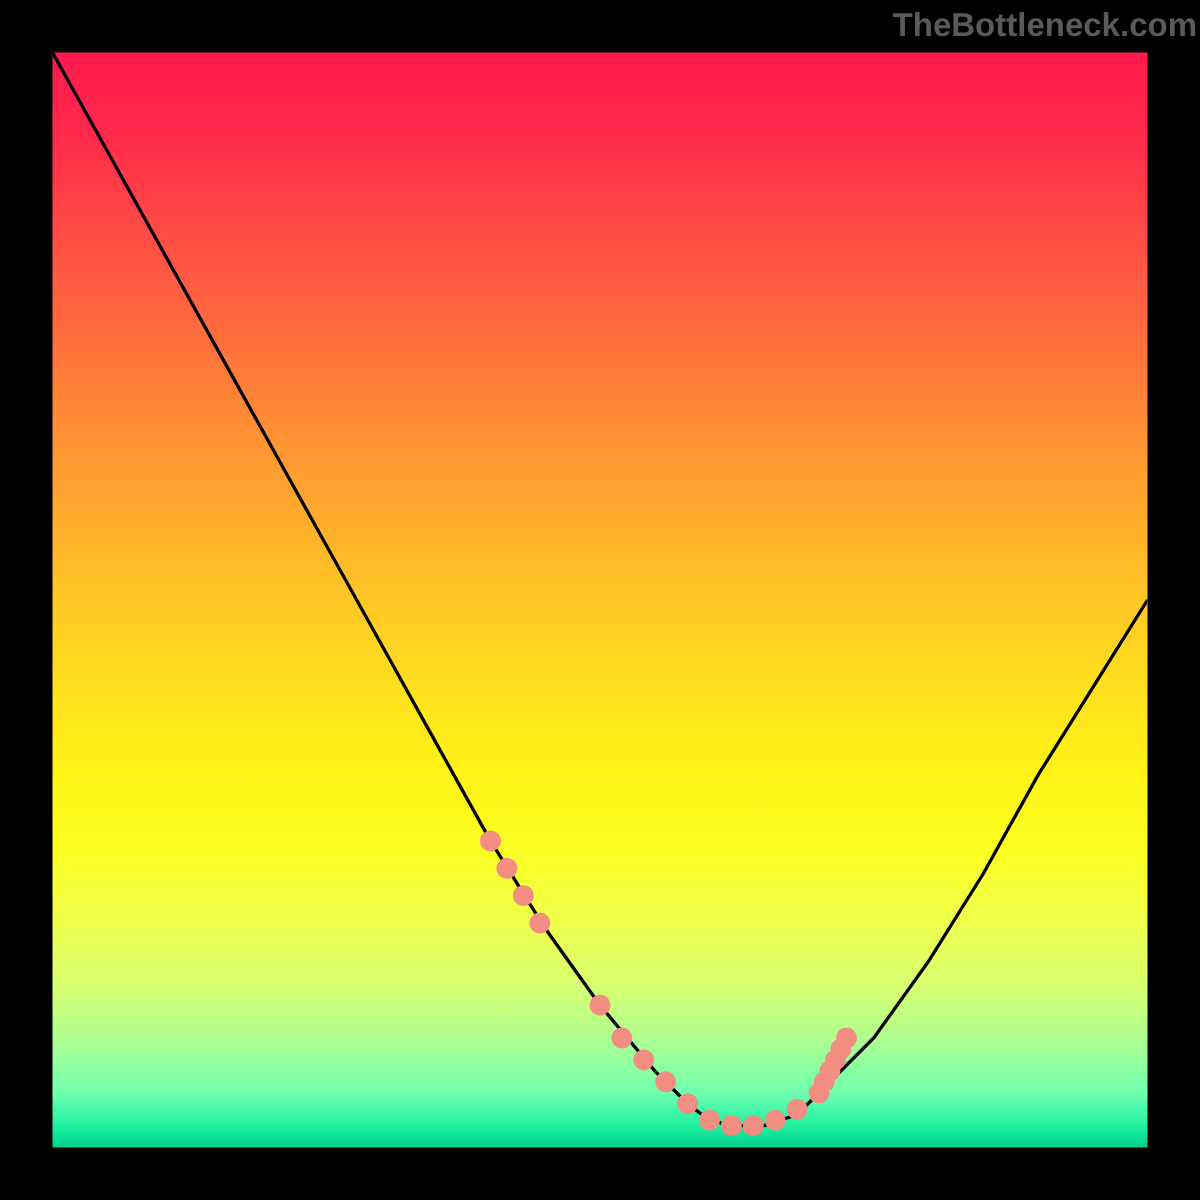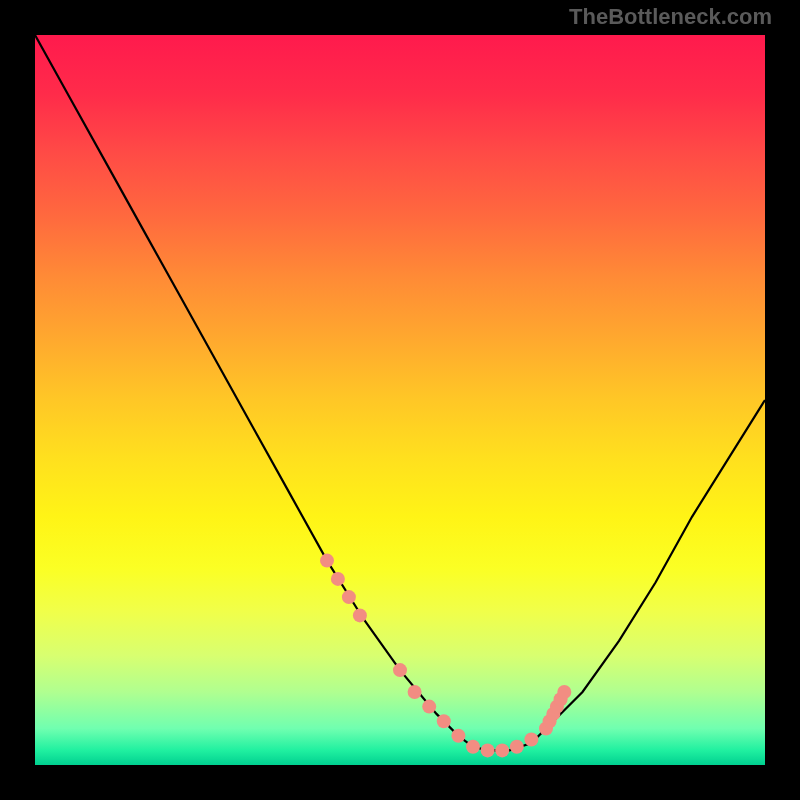--- a/index.html
+++ b/index.html
@@ -7,21 +7,21 @@
     width: 800px;
     height: 800px;
     background: #000;
     position: relative;
     overflow: hidden;
     font-family: Arial, sans-serif;
   }
   .watermark {
     position: absolute;
     top: 4px;
-    right: 28px;
+    right: 2px;
     color: #5a5a5a;
     font-size: 22px;
     font-weight: bold;
     z-index: 10;
   }
   .plot-area {
     position: absolute;
     left: 35px;
     top: 35px;
     width: 730px;

